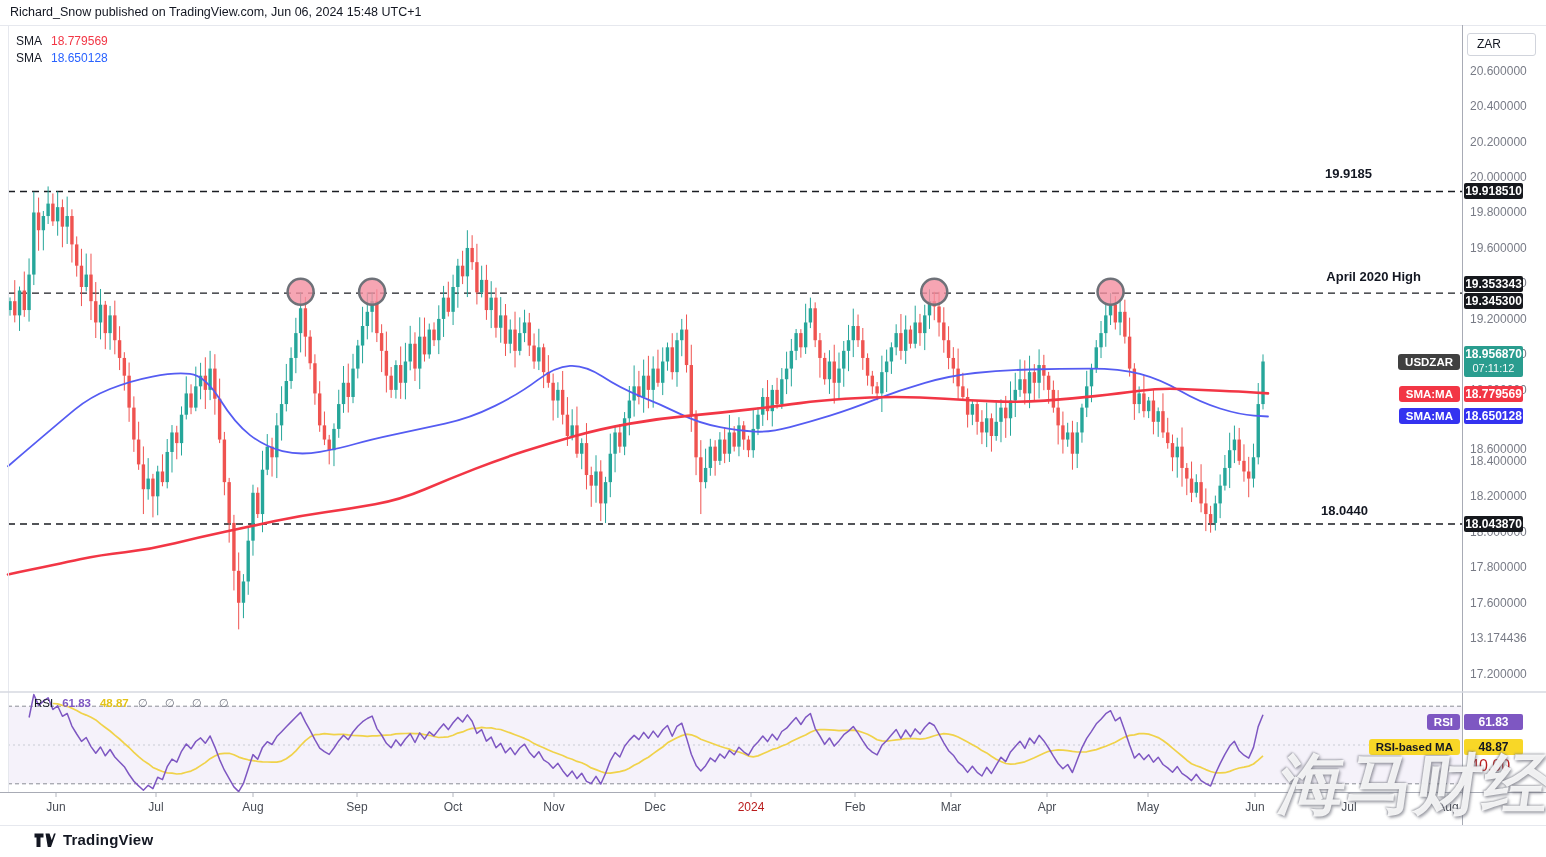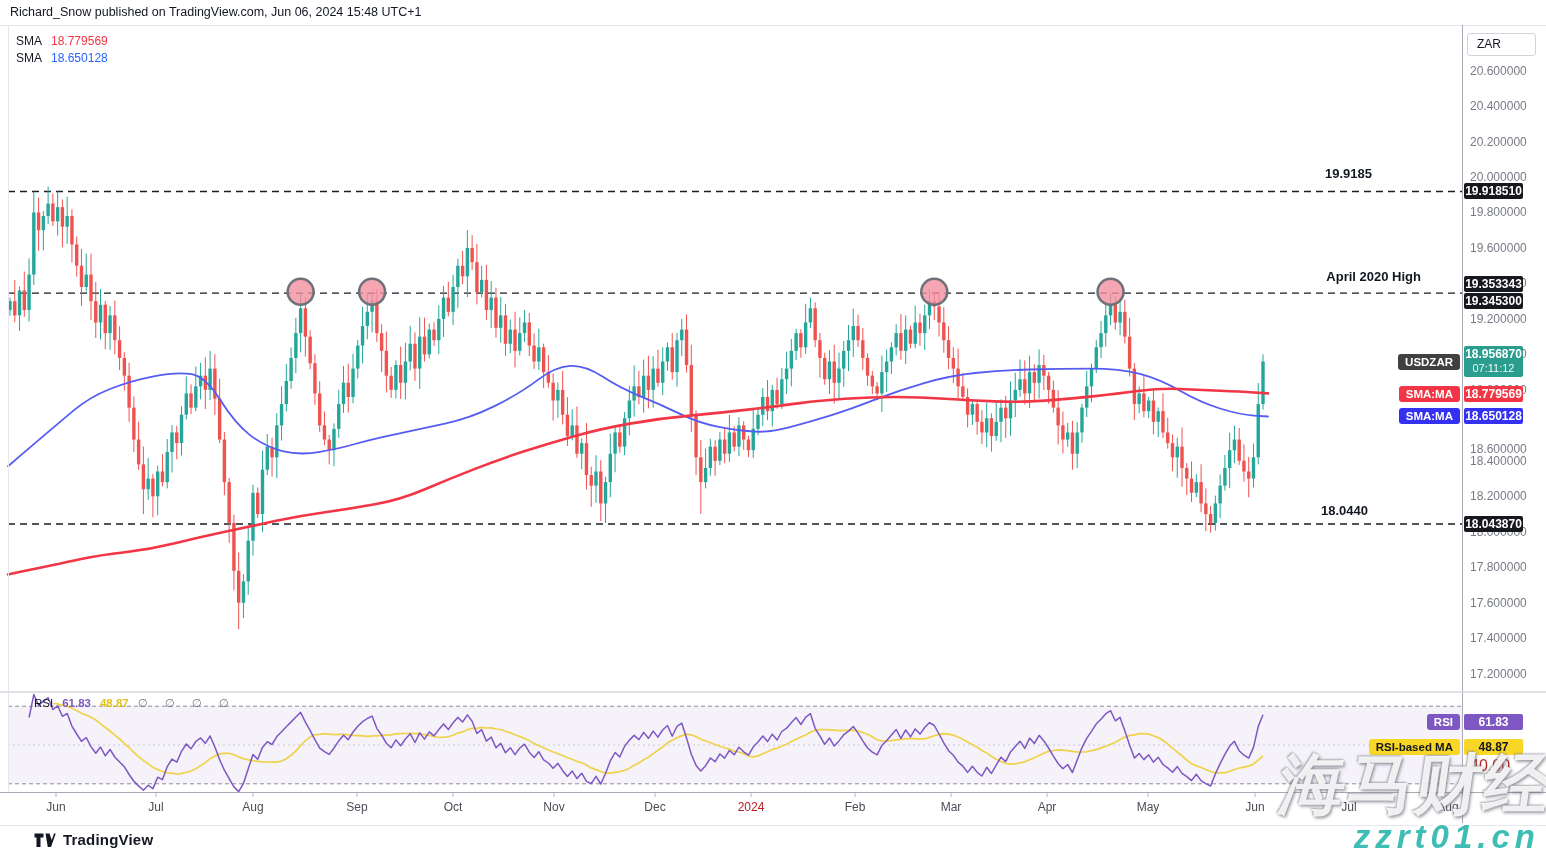--- a/index.html
+++ b/index.html
@@ -665,38 +665,37 @@
 
   <div class="footer-brand">
     <svg width="22" height="16" viewBox="0 0 44 30">
       <path d="M1 2 h18 v8 h-6 v19 h-8 V10 H1 Z" fill="#131722"></path>
       <path d="M23 2 h8 l4.5 13 L40 2 h3.5 L34 29 h-6.5 Z" fill="#131722"></path>
     </svg>
     <span class="txt">TradingView</span>
   </div>
 
   <div class="wm1">海马财经</div>
-  <div class="wm2">zzrt01.cn</div>
 <div class="ax-label" style="top: 63.56px;">20.600000</div>
     <div class="ax-label" style="top: 99.04px;">20.400000</div>
     <div class="ax-label" style="top: 134.52px;">20.200000</div>
     <div class="ax-label" style="top: 170px;">20.000000</div>
     <div class="ax-label" style="top: 205.48px;">19.800000</div>
     <div class="ax-label" style="top: 240.96px;">19.600000</div>
     <div class="ax-label" style="top: 276.44px;">19.400000</div>
     <div class="ax-label" style="top: 311.92px;">19.200000</div>
     <div class="ax-label" style="top: 347.4px;">19.000000</div>
     <div class="ax-label" style="top: 382.88px;">18.800000</div>
     <div class="ax-label" style="top: 418.36px; margin-top: 24px;">18.600000</div>
     <div class="ax-label" style="top: 453.84px;">18.400000</div>
     <div class="ax-label" style="top: 489.32px;">18.200000</div>
     <div class="ax-label" style="top: 524.8px;">18.000000</div>
     <div class="ax-label" style="top: 560.28px;">17.800000</div>
     <div class="ax-label" style="top: 595.76px;">17.600000</div>
-    <div class="ax-label" style="top: 631.24px;">17.400000</div>
+    <div class="ax-label" style="top: 631.24px;">13.174436</div>
     <div class="ax-label" style="top: 666.72px;">17.200000</div>
     <div class="badge b-level" style="top: 183.458px;">
       <div>19.918510</div>
     </div>
     <div class="badge b-level" style="top: 275.725px;">
       <div>19.353343</div>
     </div>
     <div class="badge b-level" style="top: 293.144px;">
       <div>19.345300</div>
     </div>

